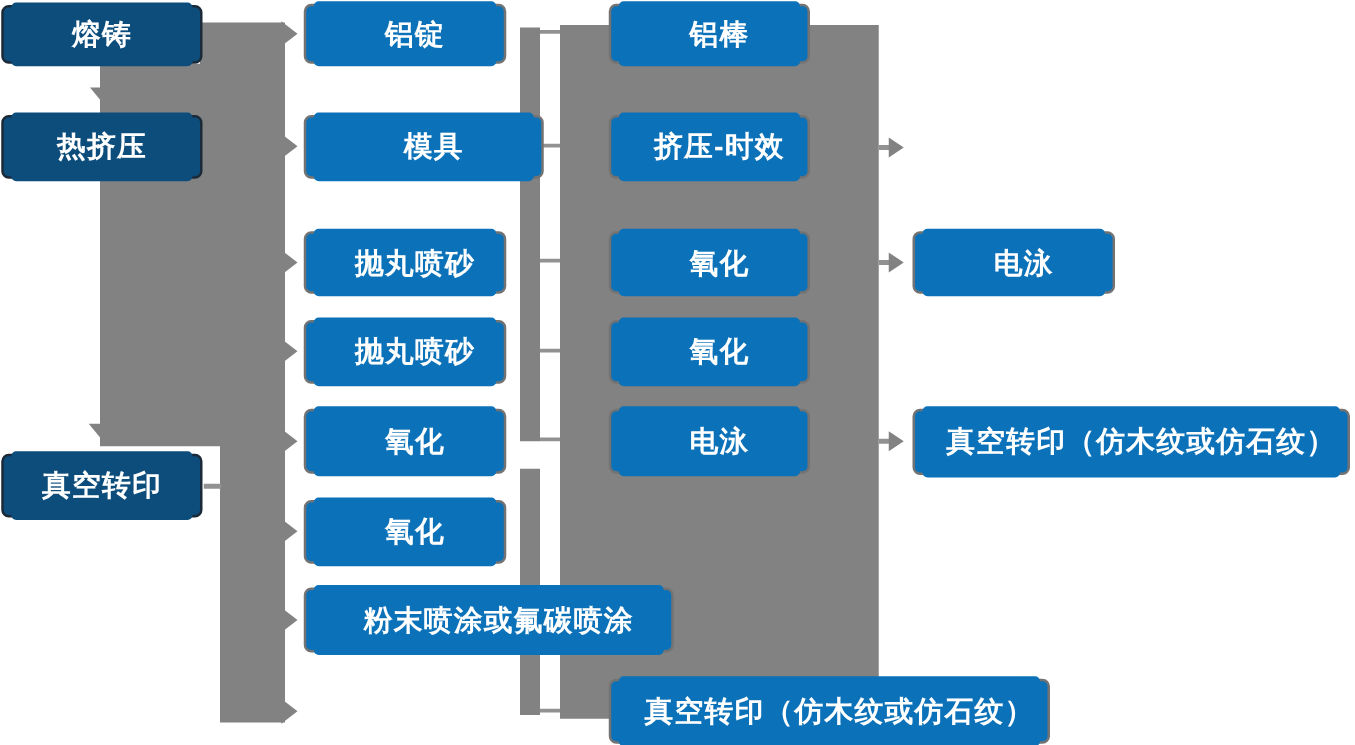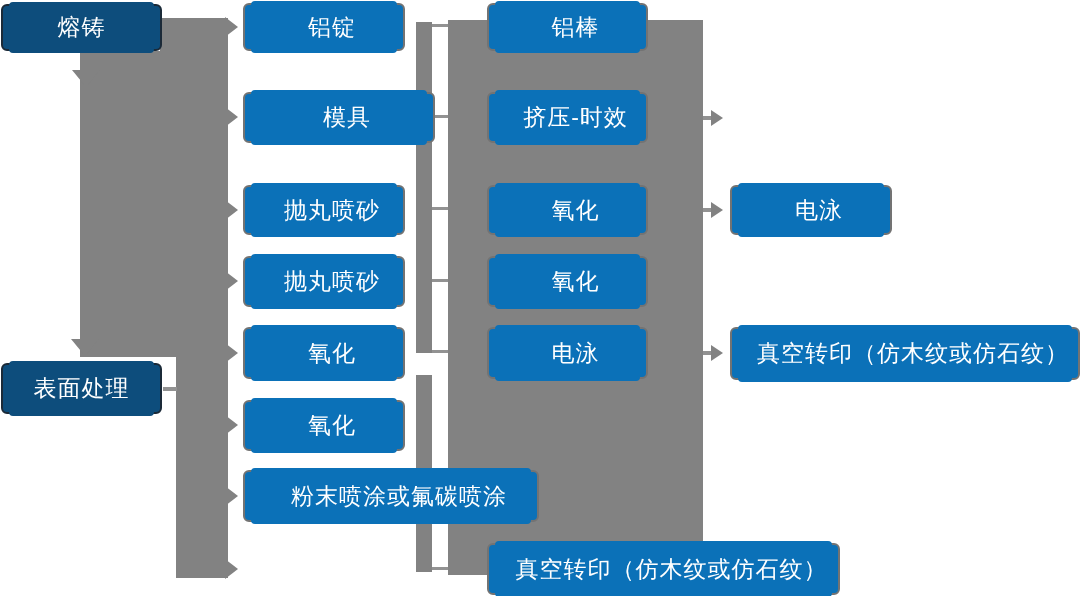--- a/index.html
+++ b/index.html
@@ -14,21 +14,21 @@
     width:1084px;height:596px;
     background:#ffffff;
     overflow:hidden;
     font-family:"Liberation Sans","DejaVu Sans",sans-serif;
   }
   
   .node{
     position:absolute;
     display:flex;align-items:center;justify-content:center;
     box-sizing:border-box;
-    color:#fff;font-weight:normal;font-size:23px;letter-spacing:1px;
+    color:#fff;font-weight:bold;font-size:23px;letter-spacing:1px;
     border:2px solid #737373;
     border-radius:6px;
     z-index:1;
     white-space:nowrap;
   }
   
   .node::before{
     content:"";
     position:absolute;
     left:6px;right:6px;top:-4px;bottom:-4px;
@@ -94,21 +94,22 @@
   <div class="tri-d" style="left:71px;top:339px;"></div>
 
   <div class="thinline" style="left:703px;top:116px;width:9px;height:4px;"></div>
   <div class="tri-r-sm" style="left:711px;top:110px;"></div>
   <div class="thinline" style="left:703px;top:208px;width:9px;height:4px;"></div>
   <div class="tri-r-sm" style="left:711px;top:202px;"></div>
   <div class="thinline" style="left:703px;top:351px;width:9px;height:4px;"></div>
   <div class="tri-r-sm" style="left:711px;top:345px;"></div>
 
   <div class="node c1" style="left:1px;top:4px;width:161px;height:47px;">熔铸</div>
-  <div class="node c1" style="left:1px;top:363px;width:161px;height:51px;">表面处理</div>
+  <div class="node c1" style="left:1px;top:92px;width:161px;height:51px;">热挤压</div>
+  <div class="node c1" style="left:1px;top:363px;width:161px;height:51px;">真空转印</div>
 
   <div class="node c2" style="left:243px;top:3px;width:162px;height:48px;">铝锭</div>
   <div class="node c2" style="left:243px;top:92px;width:192px;height:51px;">模具</div>
   <div class="node c2" style="left:243px;top:185px;width:162px;height:50px;">抛丸喷砂</div>
   <div class="node c2" style="left:243px;top:256px;width:162px;height:51px;">抛丸喷砂</div>
   <div class="node c2" style="left:243px;top:327px;width:162px;height:52px;">氧化</div>
   <div class="node c2" style="left:243px;top:400px;width:162px;height:51px;">氧化</div>
   <div class="node c2" style="left:243px;top:470px;width:296px;height:52px;">粉末喷涂或氟碳喷涂</div>
 
   <div class="node c2" style="left:487px;top:92px;width:161px;height:51px;">挤压-时效</div>

